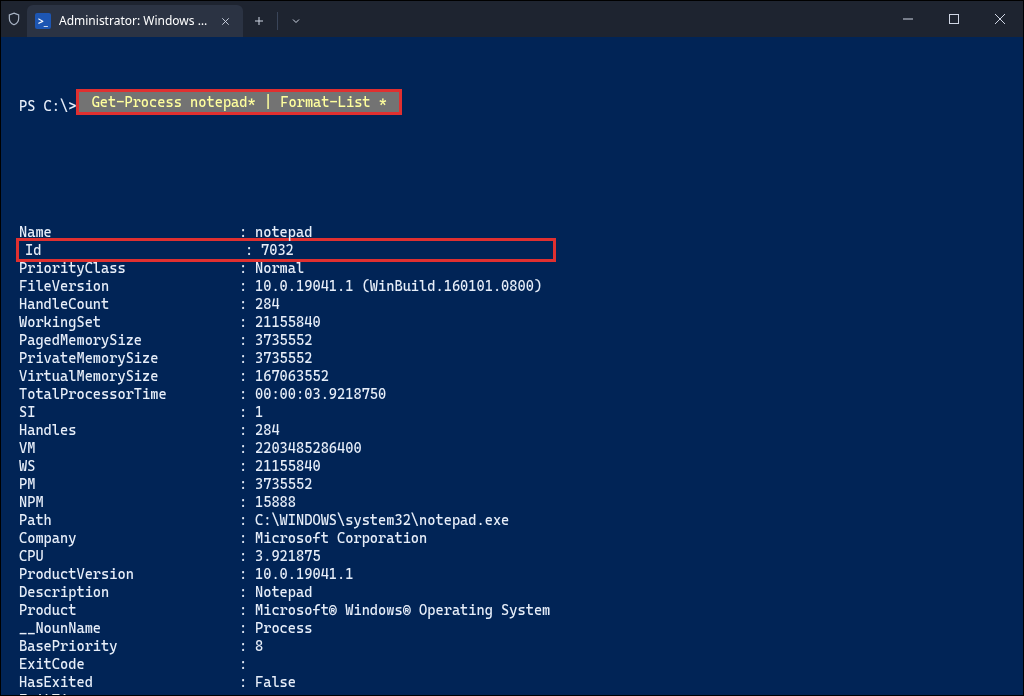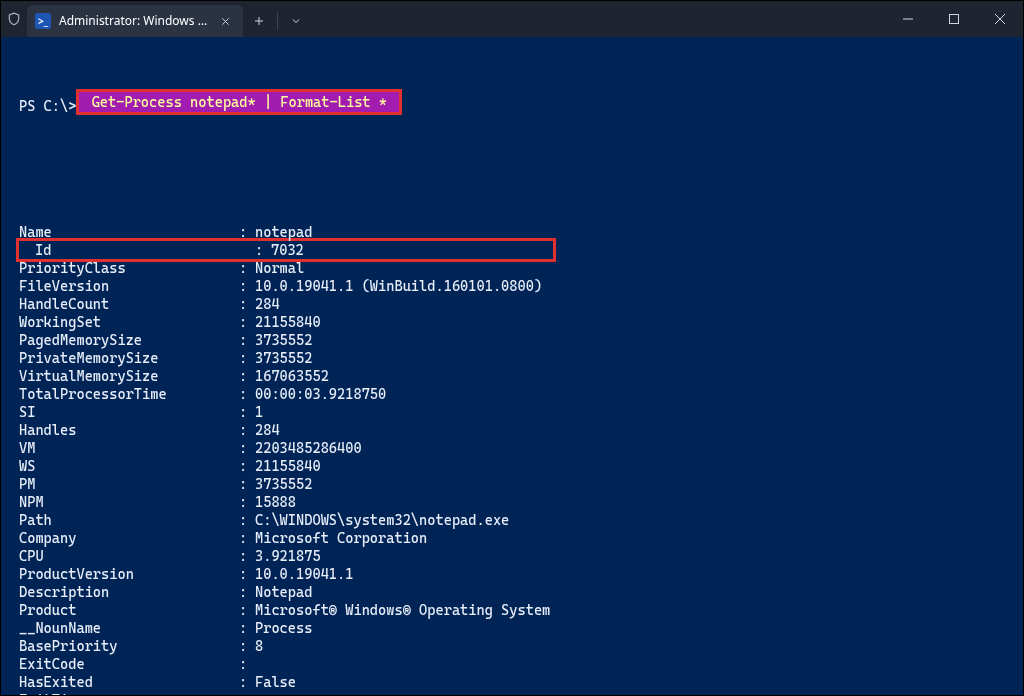--- a/index.html
+++ b/index.html
@@ -77,31 +77,31 @@
     padding:16px 18px 18px 18px;
     white-space:pre;
   }
   .prompt-line{display:flex;align-items:flex-end}
   .prompt{color:var(--terminal-fg)}
   .cmdbox{
     border:3px solid var(--highlight-border);
     padding:1px 4px;
     margin-left:0;
     display:inline-block;
-    background:#a21caf;
+    background:#737373;
   }
   .cmd{color:var(--highlight-cmd-fg)}
   .rowline{display:flex}
   .key{display:inline-block;width:220px}
   .colon{display:inline-block;width:16px;text-align:left}
   .val{display:inline-block}
   .hl-row{
     border:3px solid var(--highlight-border);
     margin:-3px 0 -3px -3px;
-    padding:0 0 0 16px;
+    padding:0 0 0 6px;
     width:540px;
   }
 </style>
 </head>
 <body>
 
 <div class="titlebar">
   <div class="shield">
     <svg width="14" height="14" viewBox="0 0 24 24" fill="none" stroke="currentColor" stroke-width="2">
         <path d="M12 2l8 3v6c0 5-3.5 9-8 11-4.5-2-8-6-8-11V5l8-3z"></path>

